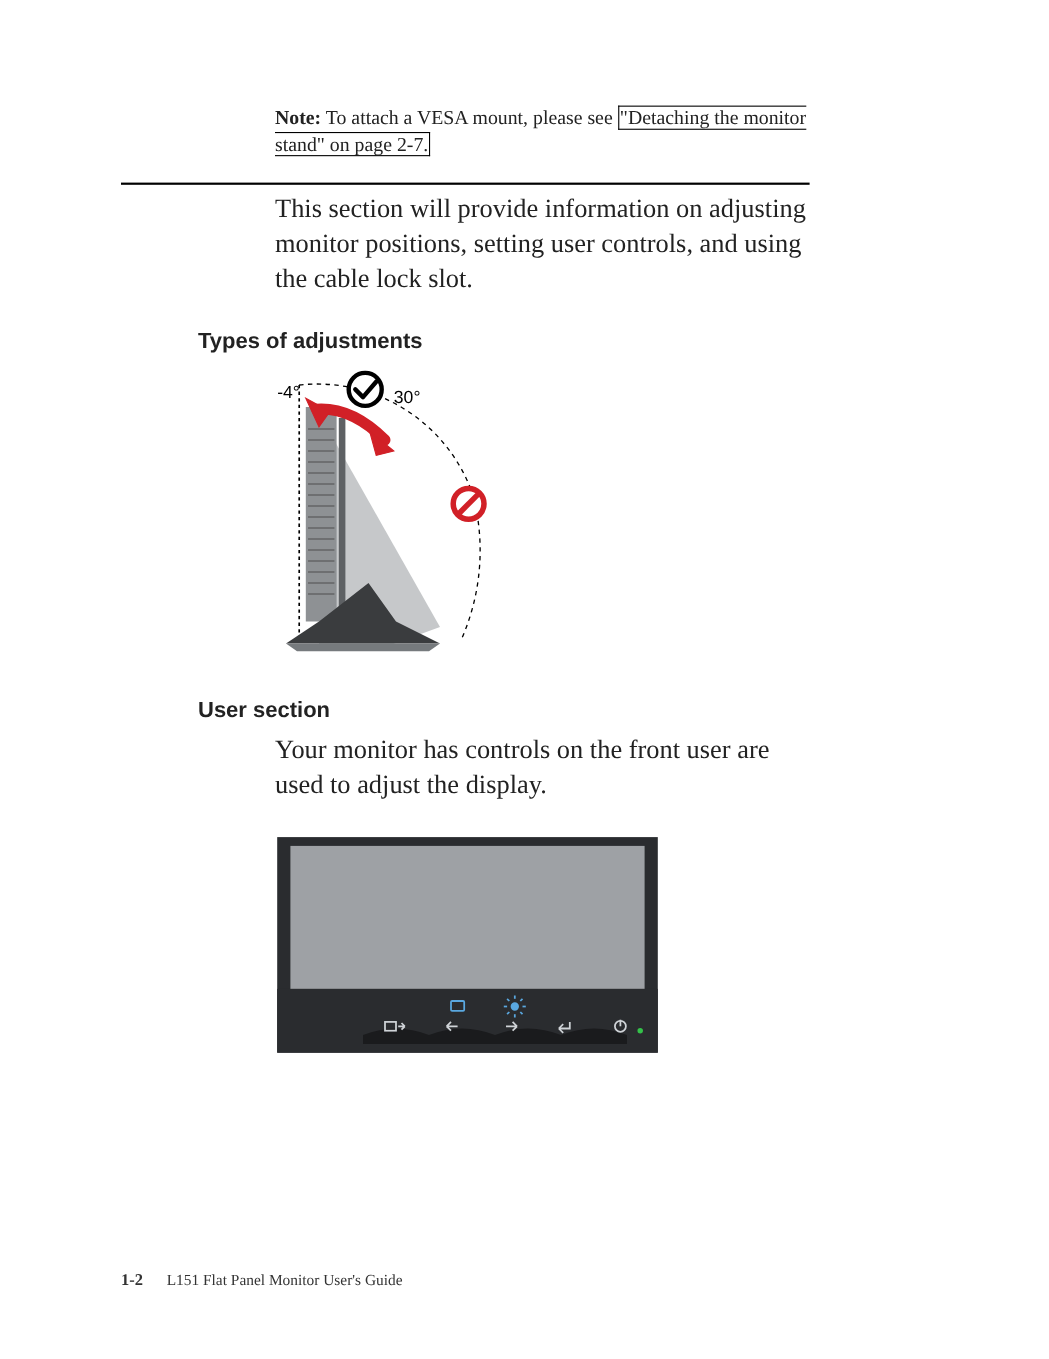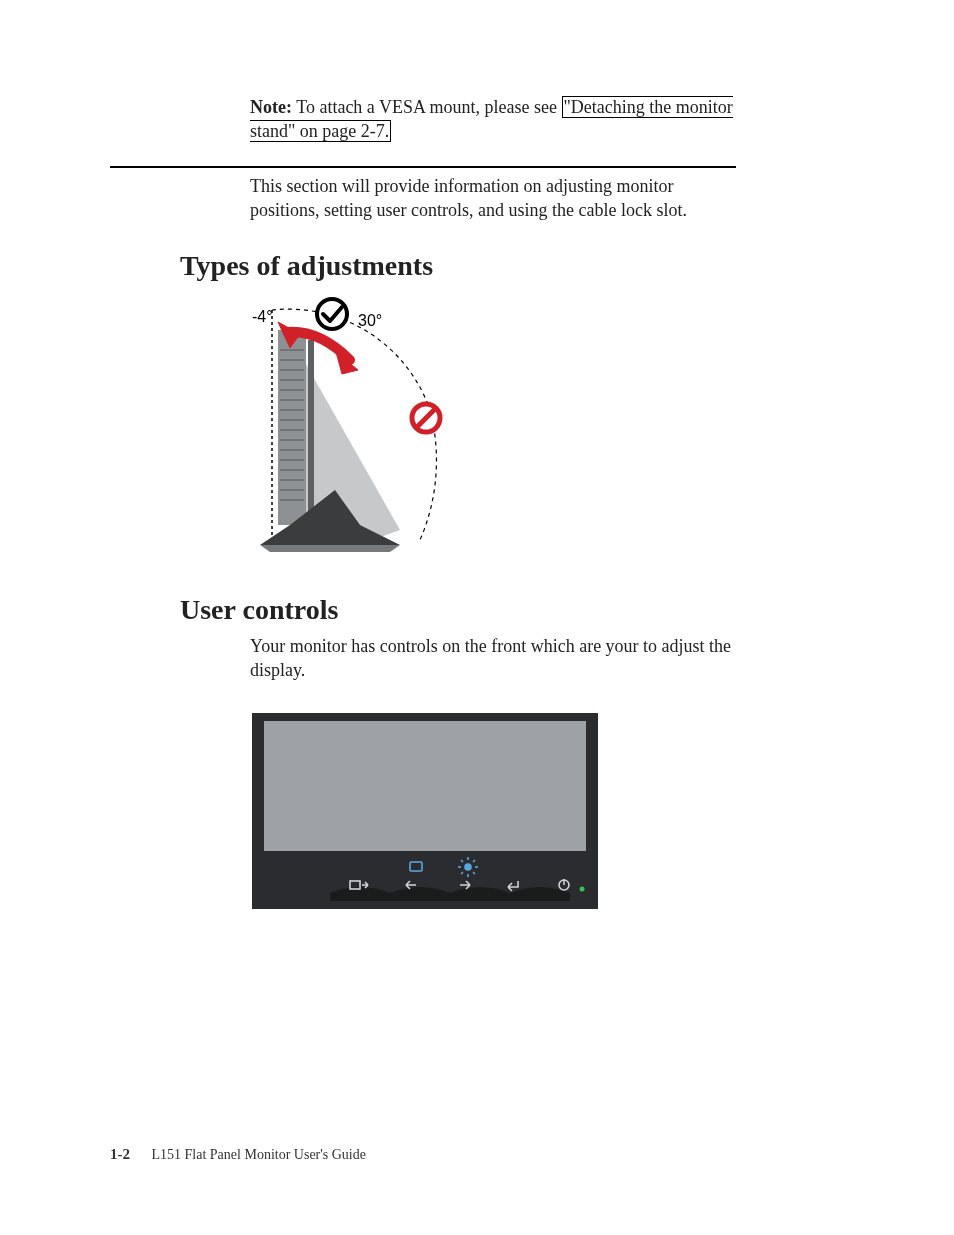--- a/index.html
+++ b/index.html
@@ -36,42 +36,42 @@
   }
   h1.section-title {
     font-family: "Helvetica Neue", Arial, sans-serif;
     font-weight: 700;
     font-size: 24px;
     margin: 0 0 10px 0;
     letter-spacing: 0.2px;
   }
   .body-text {
     margin-left: 140px;
-    font-size: 18px;
+    font-size: 24px;
     line-height: 1.35;
     margin-bottom: 28px;
   }
   h2.sub-title {
-    font-family: Liberation Serif, serif;
+    font-family: Liberation Sans, sans-serif;
     font-weight: 700;
-    font-size: 28px;
+    font-size: 20px;
     margin: 15px 0 8px 70px;
   }
   .figure-tilt {
     margin-left: 140px;
     margin-bottom: 30px;
   }
   .figure-controls {
     margin-left: 140px;
     margin-bottom: 18px;
   }
   .footer {
     position: absolute;
     left: 110px;
-    bottom: 72px;
+    bottom: 62px;
     font-size: 14px;
     color: #333;
   }
   .footer .pagenum { font-weight: bold; font-size: 15px; margin-right: 18px; }
 </style>
 </head>
 <body>
 
 <div class="page">
 
@@ -134,22 +134,22 @@
       <g>
         <circle cx="176" cy="128" r="14" fill="#fff" stroke="#d12027" stroke-width="5"></circle>
         <line x1="167" y1="137" x2="185" y2="119" stroke="#d12027" stroke-width="5"></line>
       </g>
 
       <text x="2" y="32" font-family="Arial" font-size="16">-4°</text>
       <text x="108" y="36" font-family="Arial" font-size="16">30°</text>
     </svg>
   </div>
 
-  <h2 class="sub-title">User controls</h2>
-  <div class="body-text">Your monitor has controls on the front which are your to adjust the display.</div>
+  <h2 class="sub-title">User section</h2>
+  <div class="body-text">Your monitor has controls on the front user are used to adjust the display.</div>
 
   <div class="figure-controls">
     <svg width="350" height="200" viewBox="0 0 350 200">
 
       <rect x="2" y="2" width="346" height="196" fill="#2a2c2f"></rect>
 
       <rect x="14" y="10" width="322" height="130" fill="#9ea1a5"></rect>
 
       <rect x="2" y="140" width="346" height="58" fill="#2a2c2f"></rect>
 

